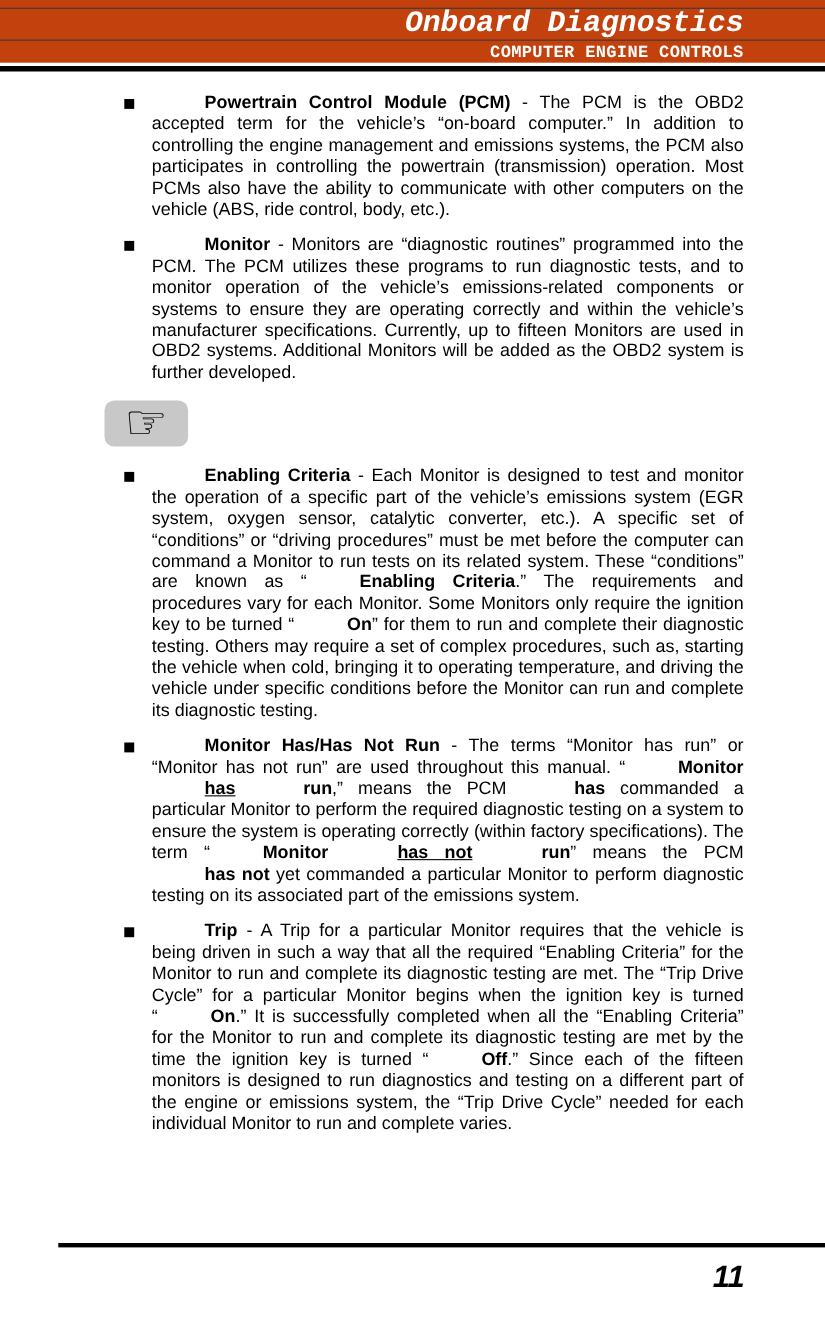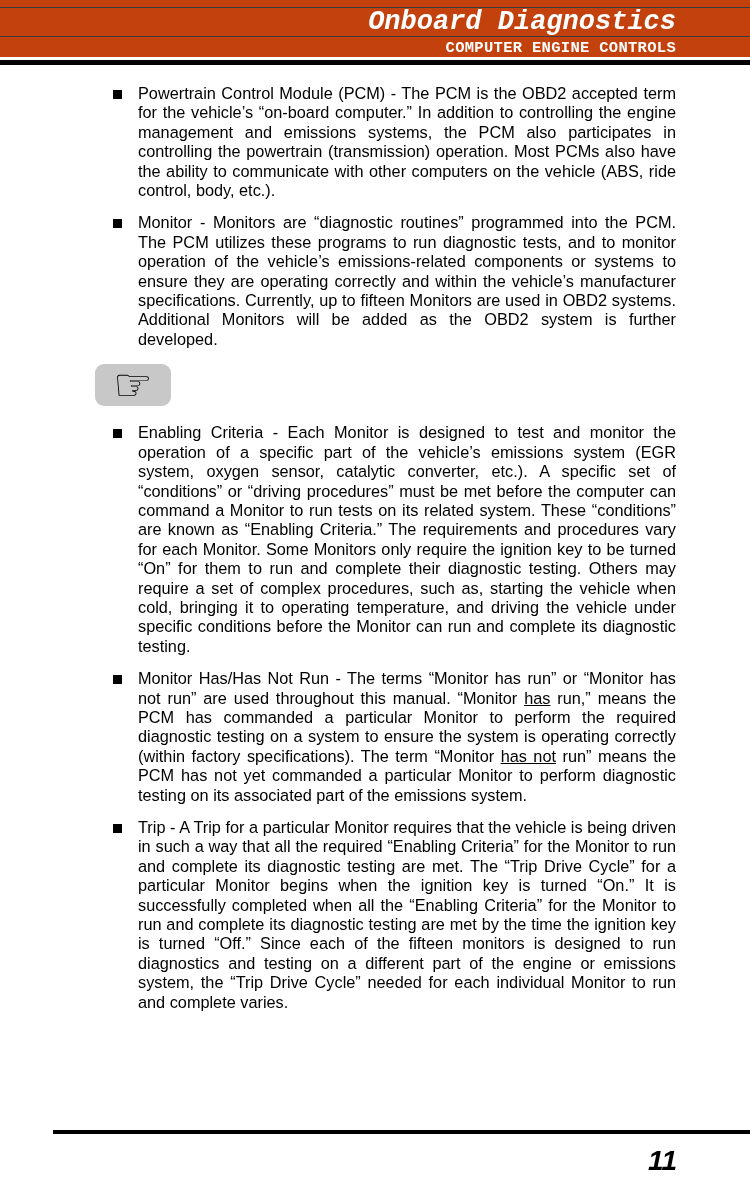--- a/index.html
+++ b/index.html
@@ -32,21 +32,21 @@
 
   .bullet { display:flex; margin:0 0 13px 0; }
   .bullet-marker {
     flex:0 0 9px; width:9px; height:9px; background:#000000;
     margin-top:6px; margin-right:16px;
   }
   .bullet-text {
     flex:1; margin:0; text-align:justify;
     font-size:16.3px; line-height:19.4px;
   }
-  .bullet-text .b { font-weight:normal; }
+  .bullet-text .b { font-weight:bold;margin-left:48px; }
   .bullet-text .u { text-decoration:underline; }
 
   .note { display:flex; align-items:flex-start; margin:15px 0 17px -18px; }
   .note-icon-box {
     flex:0 0 76px; width:76px; height:42px;
     background:#c8c8c8; border-radius:9px;
     display:flex; align-items:center; justify-content:center;
     overflow:hidden; margin-right:13px;
   }
   .hand-glyph { font-size:44px; line-height:42px; color:#000000; font-family:"DejaVu Sans", sans-serif; }

